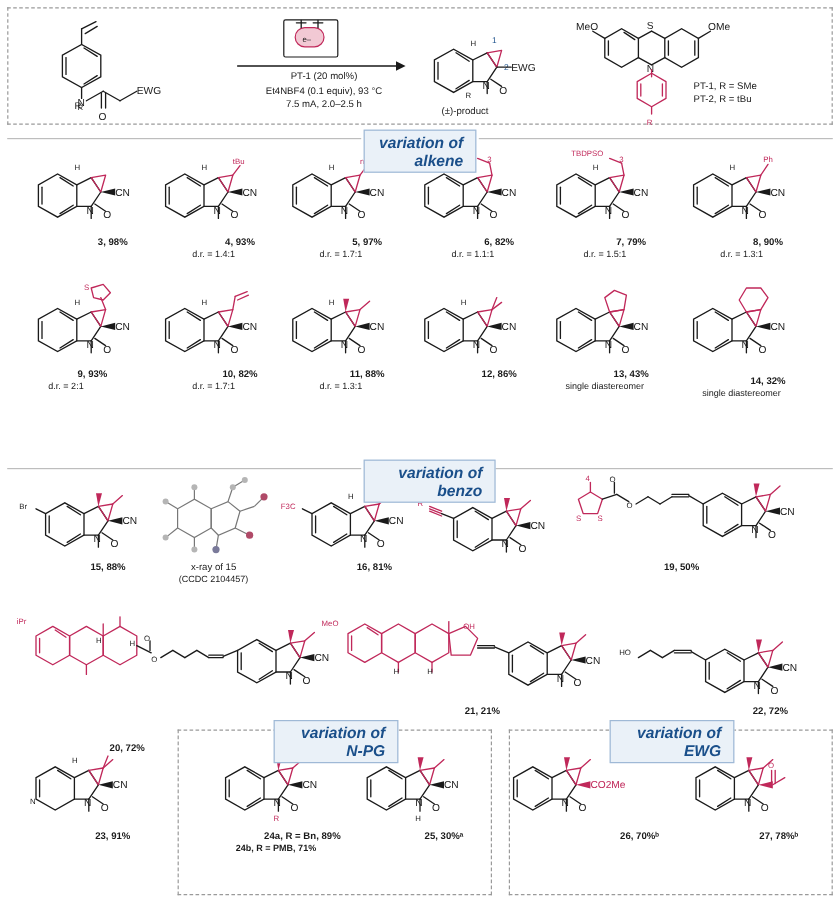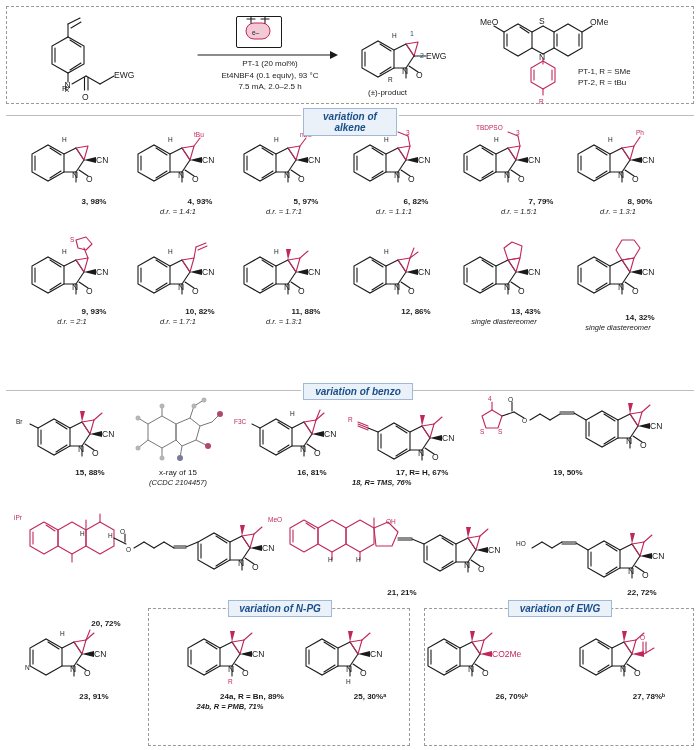--- a/index.html
+++ b/index.html
@@ -20,42 +20,42 @@
     border:1px dashed #9a9a9a;
     box-sizing:border-box;
   }
   .section-title{
     position:absolute;
     border:1px solid #9fb9d6;
     background:#eaf1f8;
     color:#1a4f8a;
     font-style:italic;
     font-weight:bold;
-    font-size:10px;
+    font-size:13px;
     padding:2px 10px;
-    text-align:center;
+    text-align:right;
     box-sizing:border-box;
     z-index:5;
   }
   .hrule{
     position:absolute;
     border-top:1px solid #bdbdbd;
     height:0;
   }
 
   
   .lbl{
     position:absolute;
     text-align:center;
     line-height:1.25;
     font-size:8px;
     white-space:nowrap;
   }
   .lbl b{font-weight:bold;padding-left:44px;}
-  .lbl .sub{display:block;font-size:7.5px;font-style:italic;}
+  .lbl .sub{display:block;font-size:7.5px;}
   .cap{
     position:absolute;
     font-size:8px;
     white-space:nowrap;
   }
 
   
   .struct{position:absolute;}
   svg{display:block;overflow:visible;}
   .bk{stroke:#1a1a1a;stroke-width:1.1;fill:none;stroke-linecap:round;stroke-linejoin:round;}
@@ -329,21 +329,21 @@
       <text x="60" y="3" class="red sm">3</text>
       <text x="38" y="10" class="sm">H</text>
       <polygon class="wedge" points="60,28 72,25 72,31"></polygon>
       <text x="72" y="31">CN</text>
       <text x="48" y="46">N</text>
       <line class="bk" x1="52" y1="40" x2="52" y2="50"></line>
       <line class="bk" x1="55" y1="38" x2="64" y2="44"></line>
       <text x="62" y="50">O</text>
     </svg>
   </div>
-  <div class="lbl" style="left:471px;top:197px;width:96px;">
+  <div class="lbl" style="left:456px;top:197px;width:96px;">
     <b>7, 79%</b>
     <span class="sub">d.r. = 1.5:1</span>
   </div>
 
   <div class="struct" style="left:570px;top:132px;">
     <svg width="96" height="62" viewBox="0 0 96 62">
       <polygon class="bk2" points="8,22 8,40 24,49 40,40 40,22 24,13"></polygon>
       <line class="bk" x1="11" y1="24" x2="11" y2="38"></line>
       <line class="bk" x1="26" y1="16" x2="37" y2="23"></line>
       <line class="bk" x1="26" y1="46" x2="37" y2="39"></line>
@@ -385,21 +385,21 @@
       <text x="46" y="2" class="red sm">S</text>
       <text x="38" y="14" class="sm">H</text>
       <polygon class="wedge" points="60,32 72,29 72,35"></polygon>
       <text x="72" y="35">CN</text>
       <text x="48" y="50">N</text>
       <line class="bk" x1="52" y1="44" x2="52" y2="54"></line>
       <line class="bk" x1="55" y1="42" x2="64" y2="48"></line>
       <text x="62" y="54">O</text>
     </svg>
   </div>
-  <div class="lbl" style="left:24px;top:307px;width:96px;">
+  <div class="lbl" style="left:7px;top:307px;width:96px;">
     <b>9, 93%</b>
     <span class="sub">d.r. = 2:1</span>
   </div>
 
   <div class="struct" style="left:130px;top:244px;">
     <svg width="96" height="62" viewBox="0 0 96 62">
       <polygon class="bk2" points="8,22 8,40 24,49 40,40 40,22 24,13"></polygon>
       <line class="bk" x1="11" y1="24" x2="11" y2="38"></line>
       <line class="bk" x1="26" y1="16" x2="37" y2="23"></line>
       <line class="bk" x1="26" y1="46" x2="37" y2="39"></line>
@@ -640,24 +640,20 @@
       <polygon class="wedger" points="70,20 68,9 73,9"></polygon>
       <line class="rd" x1="82" y1="18" x2="90" y2="11"></line>
       <polygon class="wedge" points="78,32 90,29 90,35"></polygon>
       <text x="90" y="35">CN</text>
       <text x="66" y="50">N</text>
       <line class="bk" x1="70" y1="44" x2="70" y2="54"></line>
       <line class="bk" x1="73" y1="42" x2="82" y2="48"></line>
       <text x="80" y="54">O</text>
     </svg>
   </div>
-  <div class="lbl" style="left:352px;top:468px;width:120px;text-align:left;">
-    <b>17, R= H, 67%</b>
-    <span class="sub" style="font-weight:bold;">18, R= TMS, 76%</span>
-  </div>
 
   <div class="struct" style="left:478px;top:398px;">
     <svg width="210" height="70" viewBox="0 0 210 70">
 
       <polygon class="rd" points="4,18 14,12 24,18 20,30 8,30"></polygon>
       <text x="2" y="36" class="red sm">S</text>
       <text x="20" y="36" class="red sm">S</text>
       <line class="rd" x1="14" y1="12" x2="14" y2="4"></line>
       <text x="10" y="3" class="red sm">4</text>
       <line class="bk" x1="24" y1="18" x2="36" y2="14"></line>
@@ -923,21 +919,21 @@
       <polygon class="wedger" points="52,16 50,5 55,5"></polygon>
       <line class="rd" x1="64" y1="14" x2="72" y2="7"></line>
       <polygon class="wedger" points="60,28 72,25 72,31"></polygon>
       <text x="72" y="31" class="red">CO2Me</text>
       <text x="48" y="46">N</text>
       <line class="bk" x1="52" y1="40" x2="52" y2="50"></line>
       <line class="bk" x1="55" y1="38" x2="64" y2="44"></line>
       <text x="62" y="50">O</text>
     </svg>
   </div>
-  <div class="lbl" style="left:418px;top:692px;width:110px;text-align:right;">
+  <div class="lbl" style="left:456px;top:692px;width:110px;">
     <b>26, 70%ᵇ</b>
   </div>
 
   <div class="struct" style="left:572px;top:626px;">
     <svg width="110" height="62" viewBox="0 0 110 62">
       <polygon class="bk2" points="8,22 8,40 24,49 40,40 40,22 24,13"></polygon>
       <line class="bk" x1="11" y1="24" x2="11" y2="38"></line>
       <line class="bk" x1="26" y1="16" x2="37" y2="23"></line>
       <line class="bk" x1="26" y1="46" x2="37" y2="39"></line>
       <line class="bk" x1="40" y1="22" x2="52" y2="16"></line>

